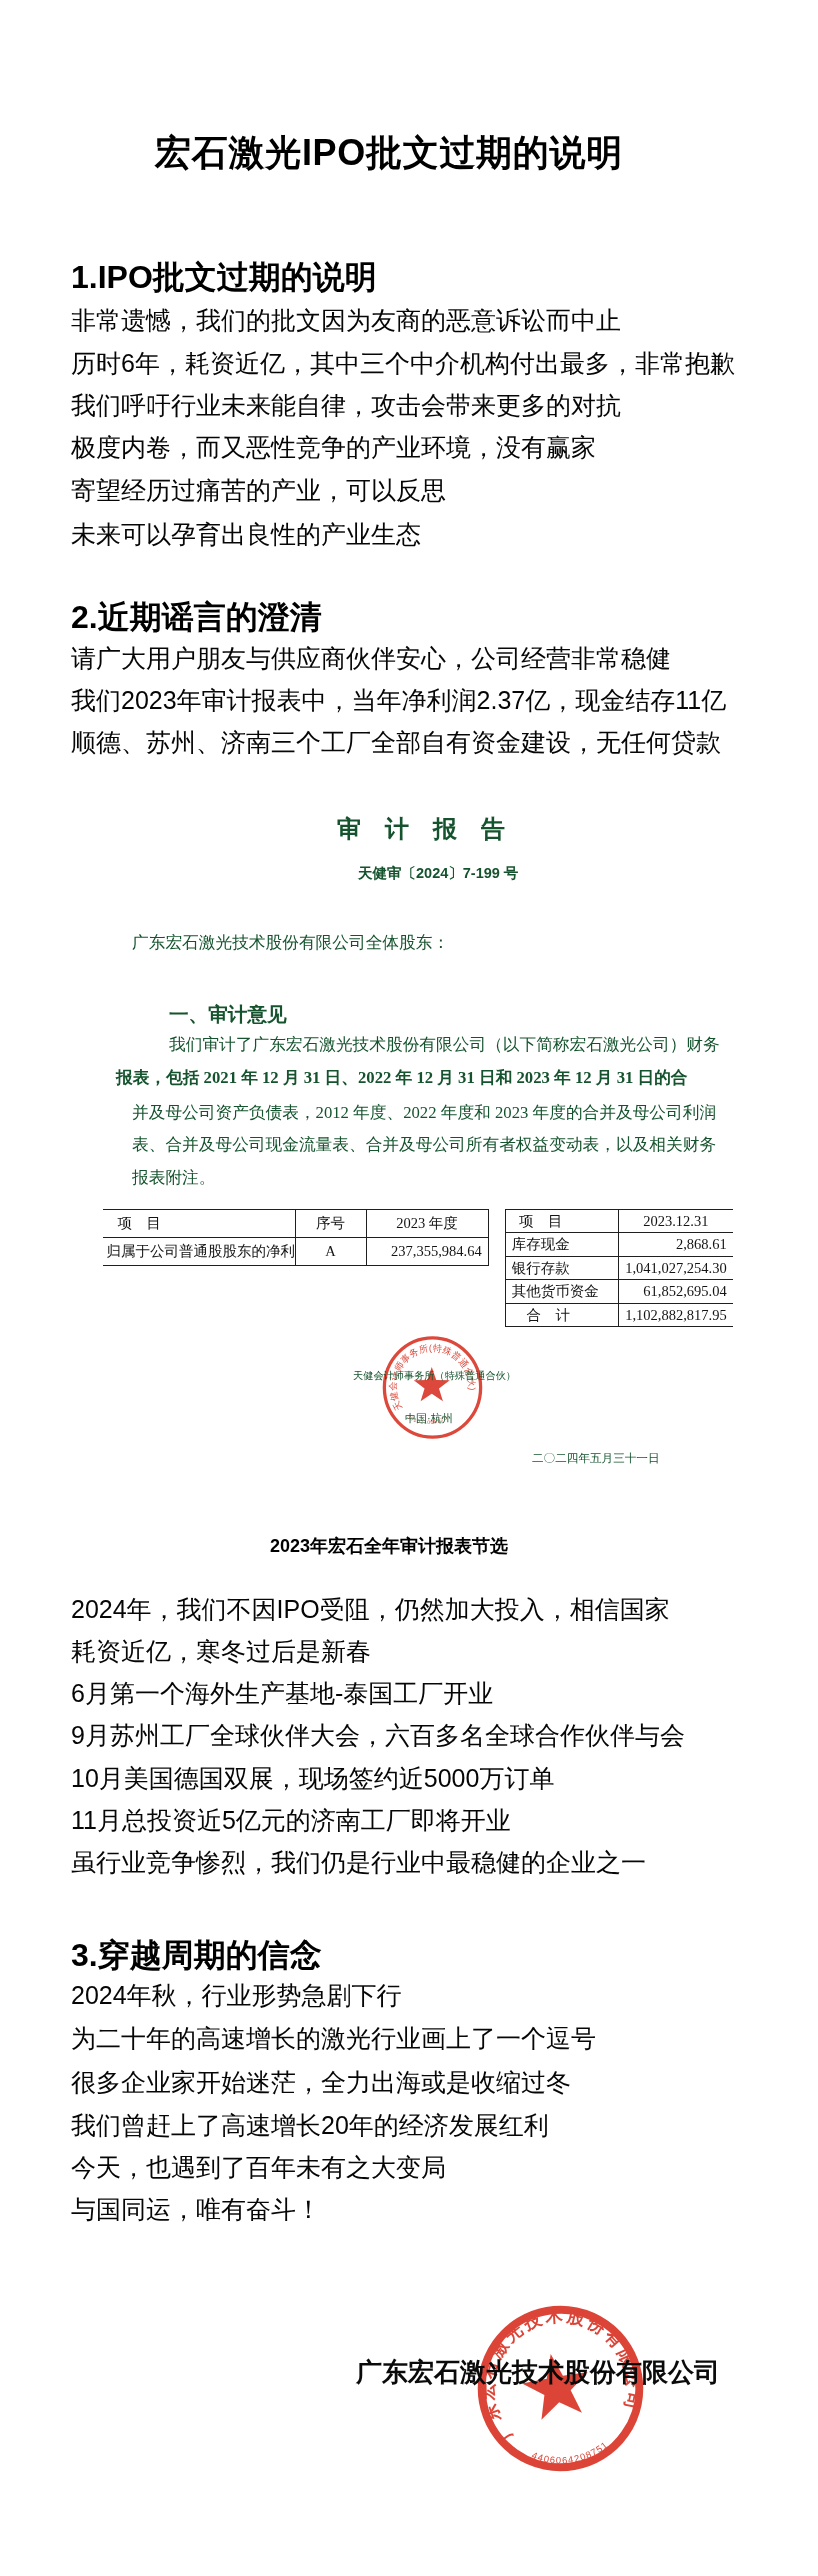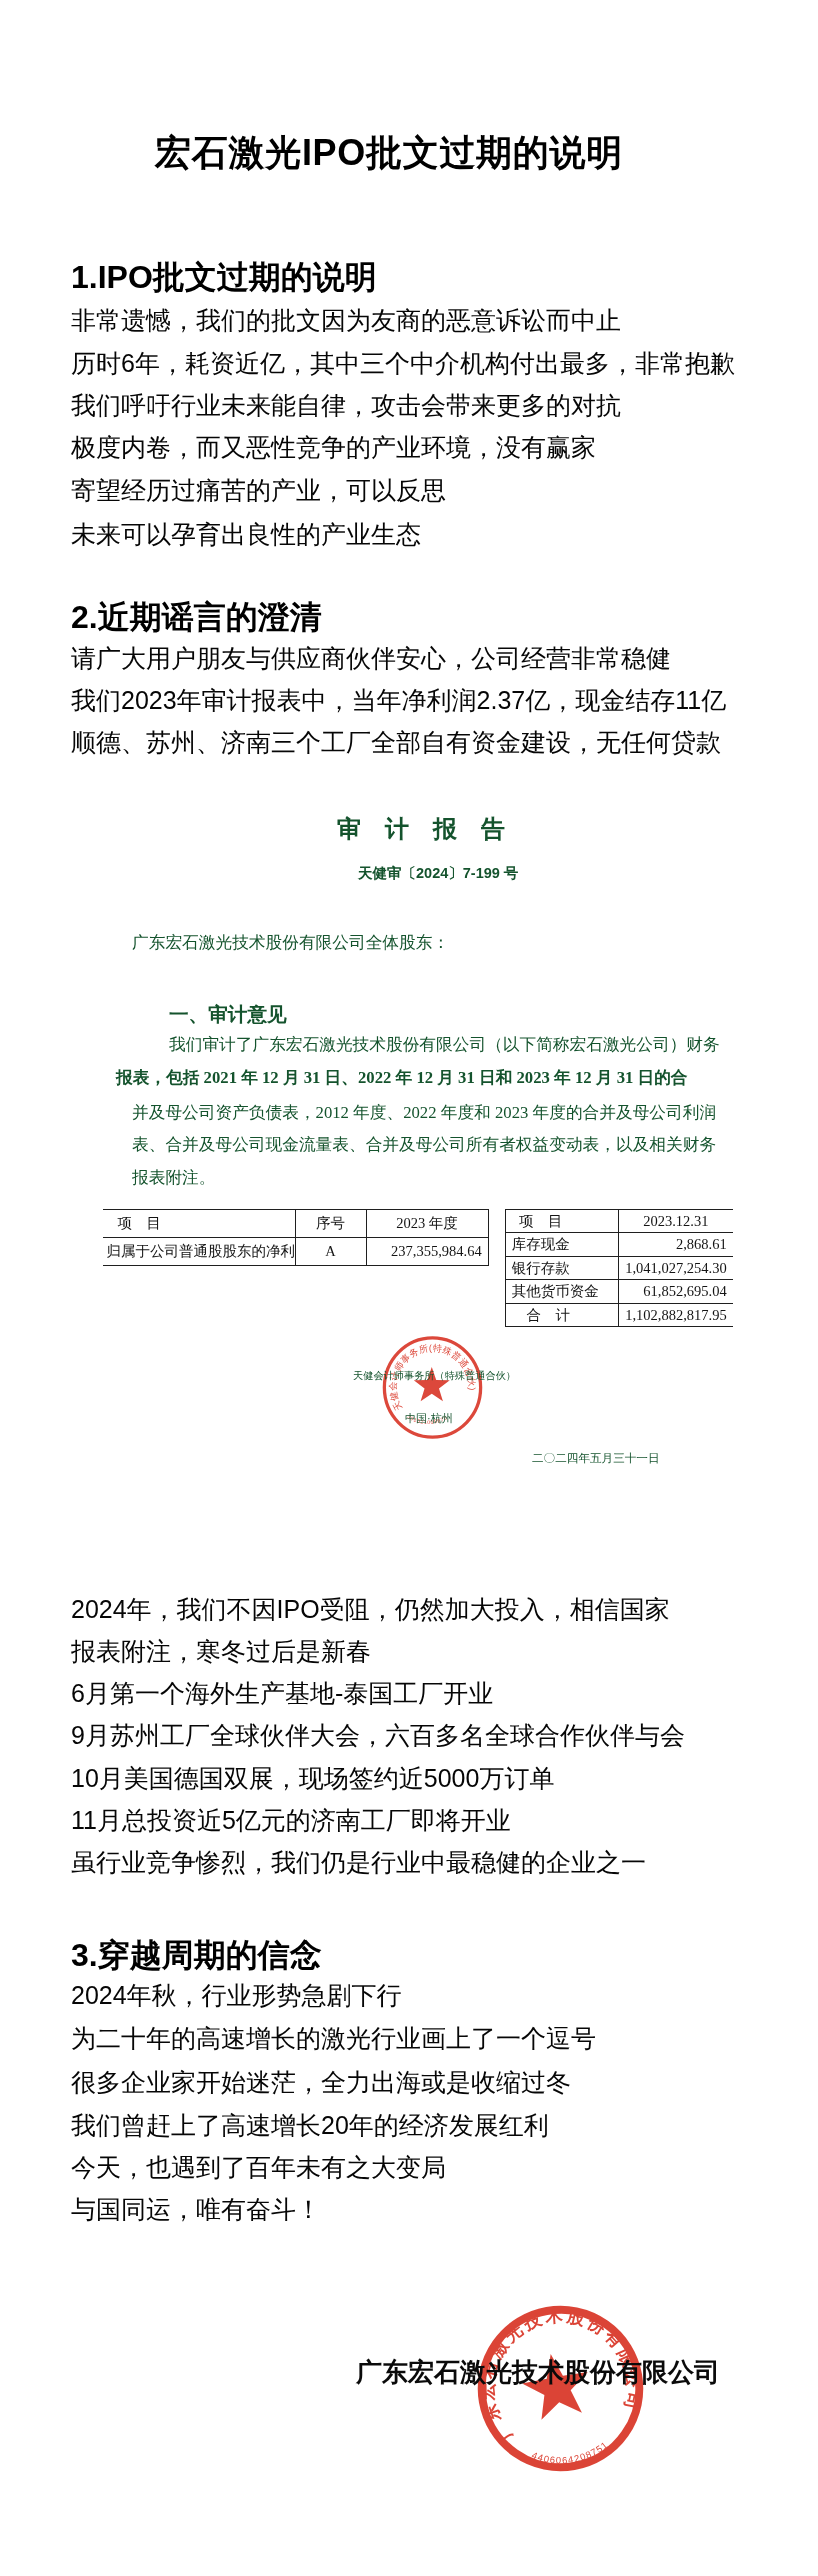--- a/index.html
+++ b/index.html
@@ -130,24 +130,25 @@
       <text font-size="7" fill="#d93526" letter-spacing="1">
         <textPath href="#aud-ser">3010210059709</textPath>
       </text>
     </svg>
 
     <div class="abs serif audit-small scan" style="top:1370px;left:353px;">天健会计师事务所（特殊普通合伙）</div>
     <div class="abs serif scan" style="top:1412px;left:405px;font-size:11px;">中国·杭州</div>
     <div class="abs serif scan" style="top:1452px;left:532px;font-size:11.6px;">二〇二四年五月三十一日</div>
   </div>
 
+  <div class="abs center caption" style="top:1536px;">2023年宏石全年审计报表节选</div>
 
   <div>
     <div class="abs body-line" style="top:1595px;left:71px;">2024年，我们不因IPO受阻，仍然加大投入，相信国家</div>
-    <div class="abs body-line" style="top:1637px;left:71px;">报表附注，寒冬过后是新春</div>
+    <div class="abs body-line" style="top:1637px;left:71px;">耗资近亿，寒冬过后是新春</div>
     <div class="abs body-line" style="top:1679px;left:71px;">6月第一个海外生产基地-泰国工厂开业</div>
     <div class="abs body-line" style="top:1721px;left:71px;">9月苏州工厂全球伙伴大会，六百多名全球合作伙伴与会</div>
     <div class="abs body-line" style="top:1764px;left:71px;">10月美国德国双展，现场签约近5000万订单</div>
     <div class="abs body-line" style="top:1806px;left:71px;">11月总投资近5亿元的济南工厂即将开业</div>
     <div class="abs body-line" style="top:1848px;left:71px;">虽行业竞争惨烈，我们仍是行业中最稳健的企业之一</div>
   </div>
 
   <div>
     <div class="abs sec-heading" style="top:1937px;left:71px;">3.穿越周期的信念</div>
     <div class="abs body-line" style="top:1981px;left:71px;">2024年秋，行业形势急剧下行</div>

